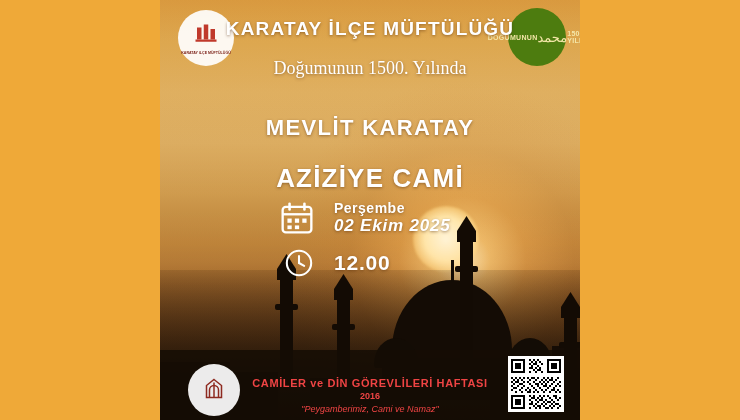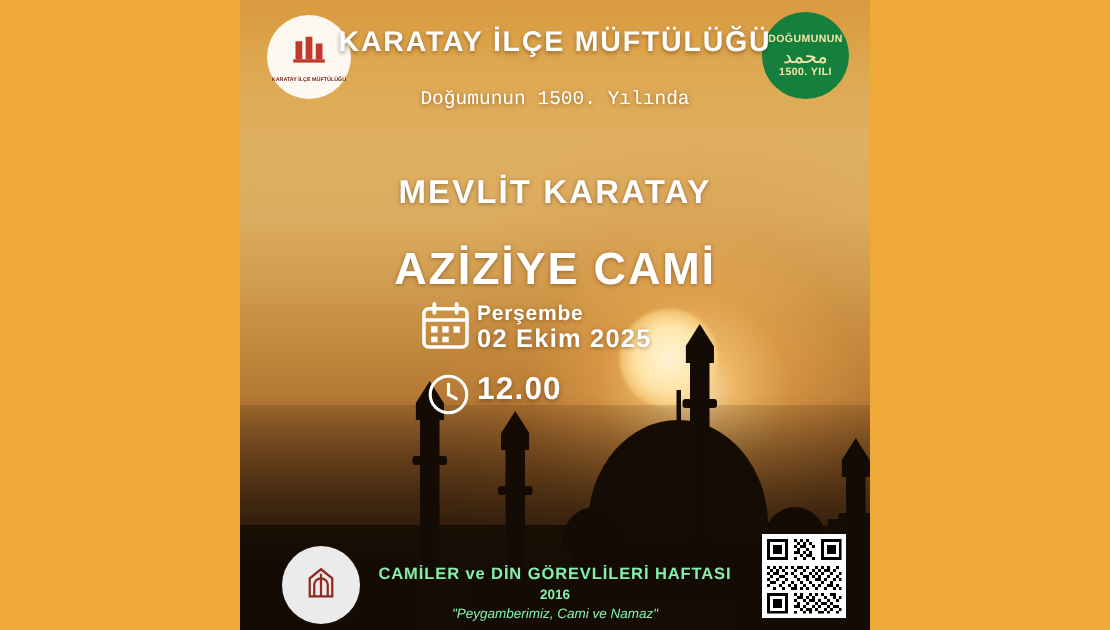--- a/index.html
+++ b/index.html
@@ -152,54 +152,55 @@
     text-align: center;
     color: #ffffff;
     text-shadow: 0 1px 3px rgba(80,40,10,.5);
   }
   #title-main {
     top: 18px;
     font-size: 19px;
     font-weight: bold;
     letter-spacing: 1.2px;
   }
-  #subtitle-1 { top: 58px; font-family: Liberation Mono, monospace; font-size: 13px; }
+  #subtitle-1 { top: 58px; font-family: Liberation Serif, serif; font-size: 18px; }
   #subtitle-2 { top: 78px; font-family: "Liberation Serif", serif; font-size: 13px; }
   #program-title {
     top: 115px;
     font-size: 22px;
     font-weight: bold;
     letter-spacing: 1.4px;
   }
   #venue {
     top: 163px;
-    font-size: 30px;
+    font-size: 26px;
     font-weight: bold;
     letter-spacing: 1.2px;
   }
   
   .datetime {
     position: absolute;
     left: 120px;
     top: 200px;
     width: 210px;
     color: #fff;
     text-shadow: 0 1px 3px rgba(80,40,10,.5);
   }
   .dt-row {
     display: flex;
-    gap: 4px;
+    align-items: center;
+    gap: 20px;
   }
   .dt-rows {
     display: flex;
     flex-direction: column;
     line-height: 1.15;
   }
   .dt-day { font-size: 14px; font-weight: bold; letter-spacing: .5px; }
-  .dt-date { font-size: 17px; font-weight: bold; letter-spacing: .8px; }
+  .dt-date { font-size: 17px; font-weight: bold; letter-spacing: .8px; font-style: italic; }
   .dt-time { font-size: 21px; font-weight: bold; letter-spacing: .8px; }
   .time-row { margin-top: 12px; margin-left: 4px; }
   .icon-cal, .icon-clock { flex: 0 0 auto; }
   
   .logo-left {
     position: absolute;
     left: 18px;
     top: 10px;
     width: 56px;
     height: 56px;
@@ -210,25 +211,25 @@
     justify-content: center;
     flex-direction: column;
   }
   .logo-right {
     position: absolute;
     right: 14px;
     top: 8px;
     width: 58px;
     height: 58px;
     border-radius: 50%;
-    background: #15803d;
+    background: #4d7c0f;
     display: flex;
     align-items: center;
     justify-content: center;
-    flex-direction: column;
+    flex-direction: row;
     color: #f4e6a8;
   }
   .logo-right .lr-top { font-size: 7px; font-weight: bold; letter-spacing: .3px; }
   .logo-right .lr-mid { font-size: 13px; line-height: 1; margin: 1px 0; }
   .logo-right .lr-bot { font-size: 7px; font-weight: bold; letter-spacing: .3px; }
   .logo-bottom {
     position: absolute;
     left: 28px;
     bottom: 4px;
     width: 52px;
@@ -242,21 +243,21 @@
   .crest {
     width: 30px; height: 30px;
   }
   
   .footer {
     position: absolute;
     left: 86px;
     right: 86px;
     bottom: 6px;
     text-align: center;
-    color: #86efac;
+    color: #ef4444;
   }
   .f1 { font-size: 11px; font-weight: bold; letter-spacing: .6px; }
   .f2 { font-size: 9px; font-weight: bold; margin-top: 2px; }
   .f3 { font-size: 9px; font-style: italic; margin-top: 3px; }
   .qr {
     position: absolute;
     right: 16px;
     bottom: 8px;
     width: 56px;
     height: 56px;

